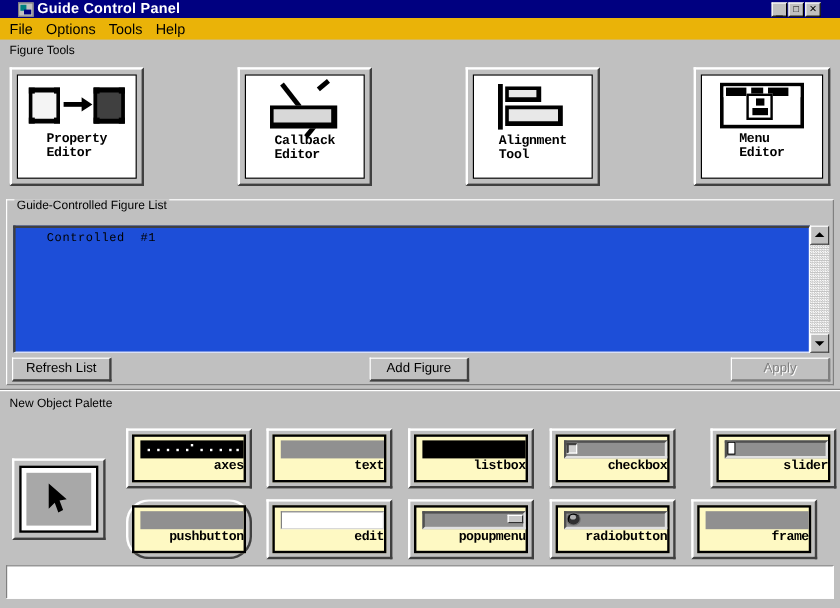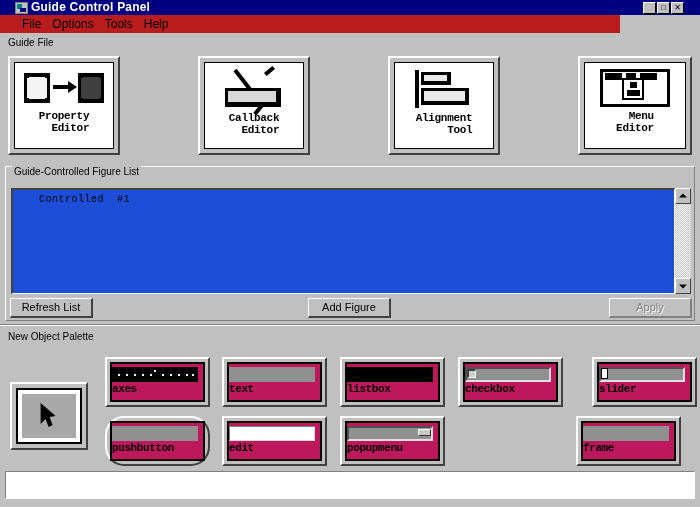--- a/index.html
+++ b/index.html
@@ -83,25 +83,25 @@
     font-family: "Liberation Sans", sans-serif;
     line-height: 10px;
     text-align: center;
   }
   .winbtn.min .gl { line-height: 13px; font-size: 10px; }
 
   
   .menubar {
     position: absolute;
     left: 0; top: 15px;
-    width: 620px; height: 18px;
-    background: #b91c1c;
+    width: 700px; height: 18px;
+    background: #eab308;
     display: flex;
     align-items: center;
-    padding-left: 20px;
+    padding-left: 6px;
     box-sizing: border-box;
   }
   .menuitem {
     font-size: 12px;
     color: #000000;
     padding: 1px 9px 1px 2px;
     cursor: default;
     line-height: 14px;
   }
 
@@ -138,21 +138,21 @@
   }
   .tool-ico {
     position: relative;
     margin-top: 6px;
     flex: 0 0 auto;
   }
   .tool-caption {
     font-family: "Liberation Mono", monospace;
     font-size: 11px;
     color: #000000;
-    text-align: right;
+    text-align: left;
     line-height: 12px;
     font-weight: bold;
     letter-spacing: -0.3px;
     margin-top: 3px;
   }
   .tool-caption .l2 { display: block; }
 
   
   .ico-prop { width: 88px; height: 38px; }
   .pbox {
@@ -361,26 +361,26 @@
     border-top: 2px solid #ffffff;
     border-left: 2px solid #ffffff;
     border-right: 2px solid #404040;
     border-bottom: 2px solid #404040;
     box-sizing: border-box;
     cursor: default;
   }
   .palcell-in {
     position: absolute;
     left: 3px; top: 3px; right: 3px; bottom: 3px;
-    background: #be185d;
+    background: #fef9c3;
     border: 2px solid #000000;
     box-sizing: border-box;
     display: flex;
     flex-direction: column;
-    align-items: flex-start;
+    align-items: flex-end;
     justify-content: flex-start;
   }
   .pal-glyph {
     position: relative;
     width: 86px; height: 15px;
     margin-top: 3px;
     flex: 0 0 auto;
   }
   .pal-caption {
     font-family: "Liberation Mono", monospace;
@@ -495,21 +495,21 @@
     </div>
   </div>
 
   <div class="menubar">
     <div class="menuitem">File</div>
     <div class="menuitem">Options</div>
     <div class="menuitem">Tools</div>
     <div class="menuitem">Help</div>
   </div>
 
-  <div class="sec-label" style="left:8px; top:37px;">Guide File</div>
+  <div class="sec-label" style="left:8px; top:37px;">Figure Tools</div>
 
   <div class="toolbtn" style="left:8px; top:56px; width:112px; height:99px;">
     <div class="toolbtn-inner">
       <div class="tool-ico ico-prop">
         <div class="pbox a">
             <i class="h tl"></i>
             <i class="h tr"></i>
             <i class="h bl"></i>
             <i class="h br"></i>
           </div>
@@ -695,20 +695,29 @@
   <div class="palcell" style="left:340px; top:416px; width:105px; height:50px;">
     <div class="palcell-in">
       <div class="pal-glyph">
         <div class="g-sunken"></div>
         <div class="g-popup-btn"></div>
       </div>
       <div class="pal-caption">popupmenu</div>
     </div>
   </div>
 
+  <div class="palcell" style="left:458px; top:416px; width:105px; height:50px;">
+    <div class="palcell-in">
+      <div class="pal-glyph">
+        <div class="g-sunken"></div>
+        <div class="g-radio"></div>
+      </div>
+      <div class="pal-caption">radiobutton</div>
+    </div>
+  </div>
 
   <div class="palcell" style="left:576px; top:416px; width:105px; height:50px;">
     <div class="palcell-in">
       <div class="pal-glyph">
         <div class="g-bar-gray"></div>
       </div>
       <div class="pal-caption">frame</div>
     </div>
   </div>
 

